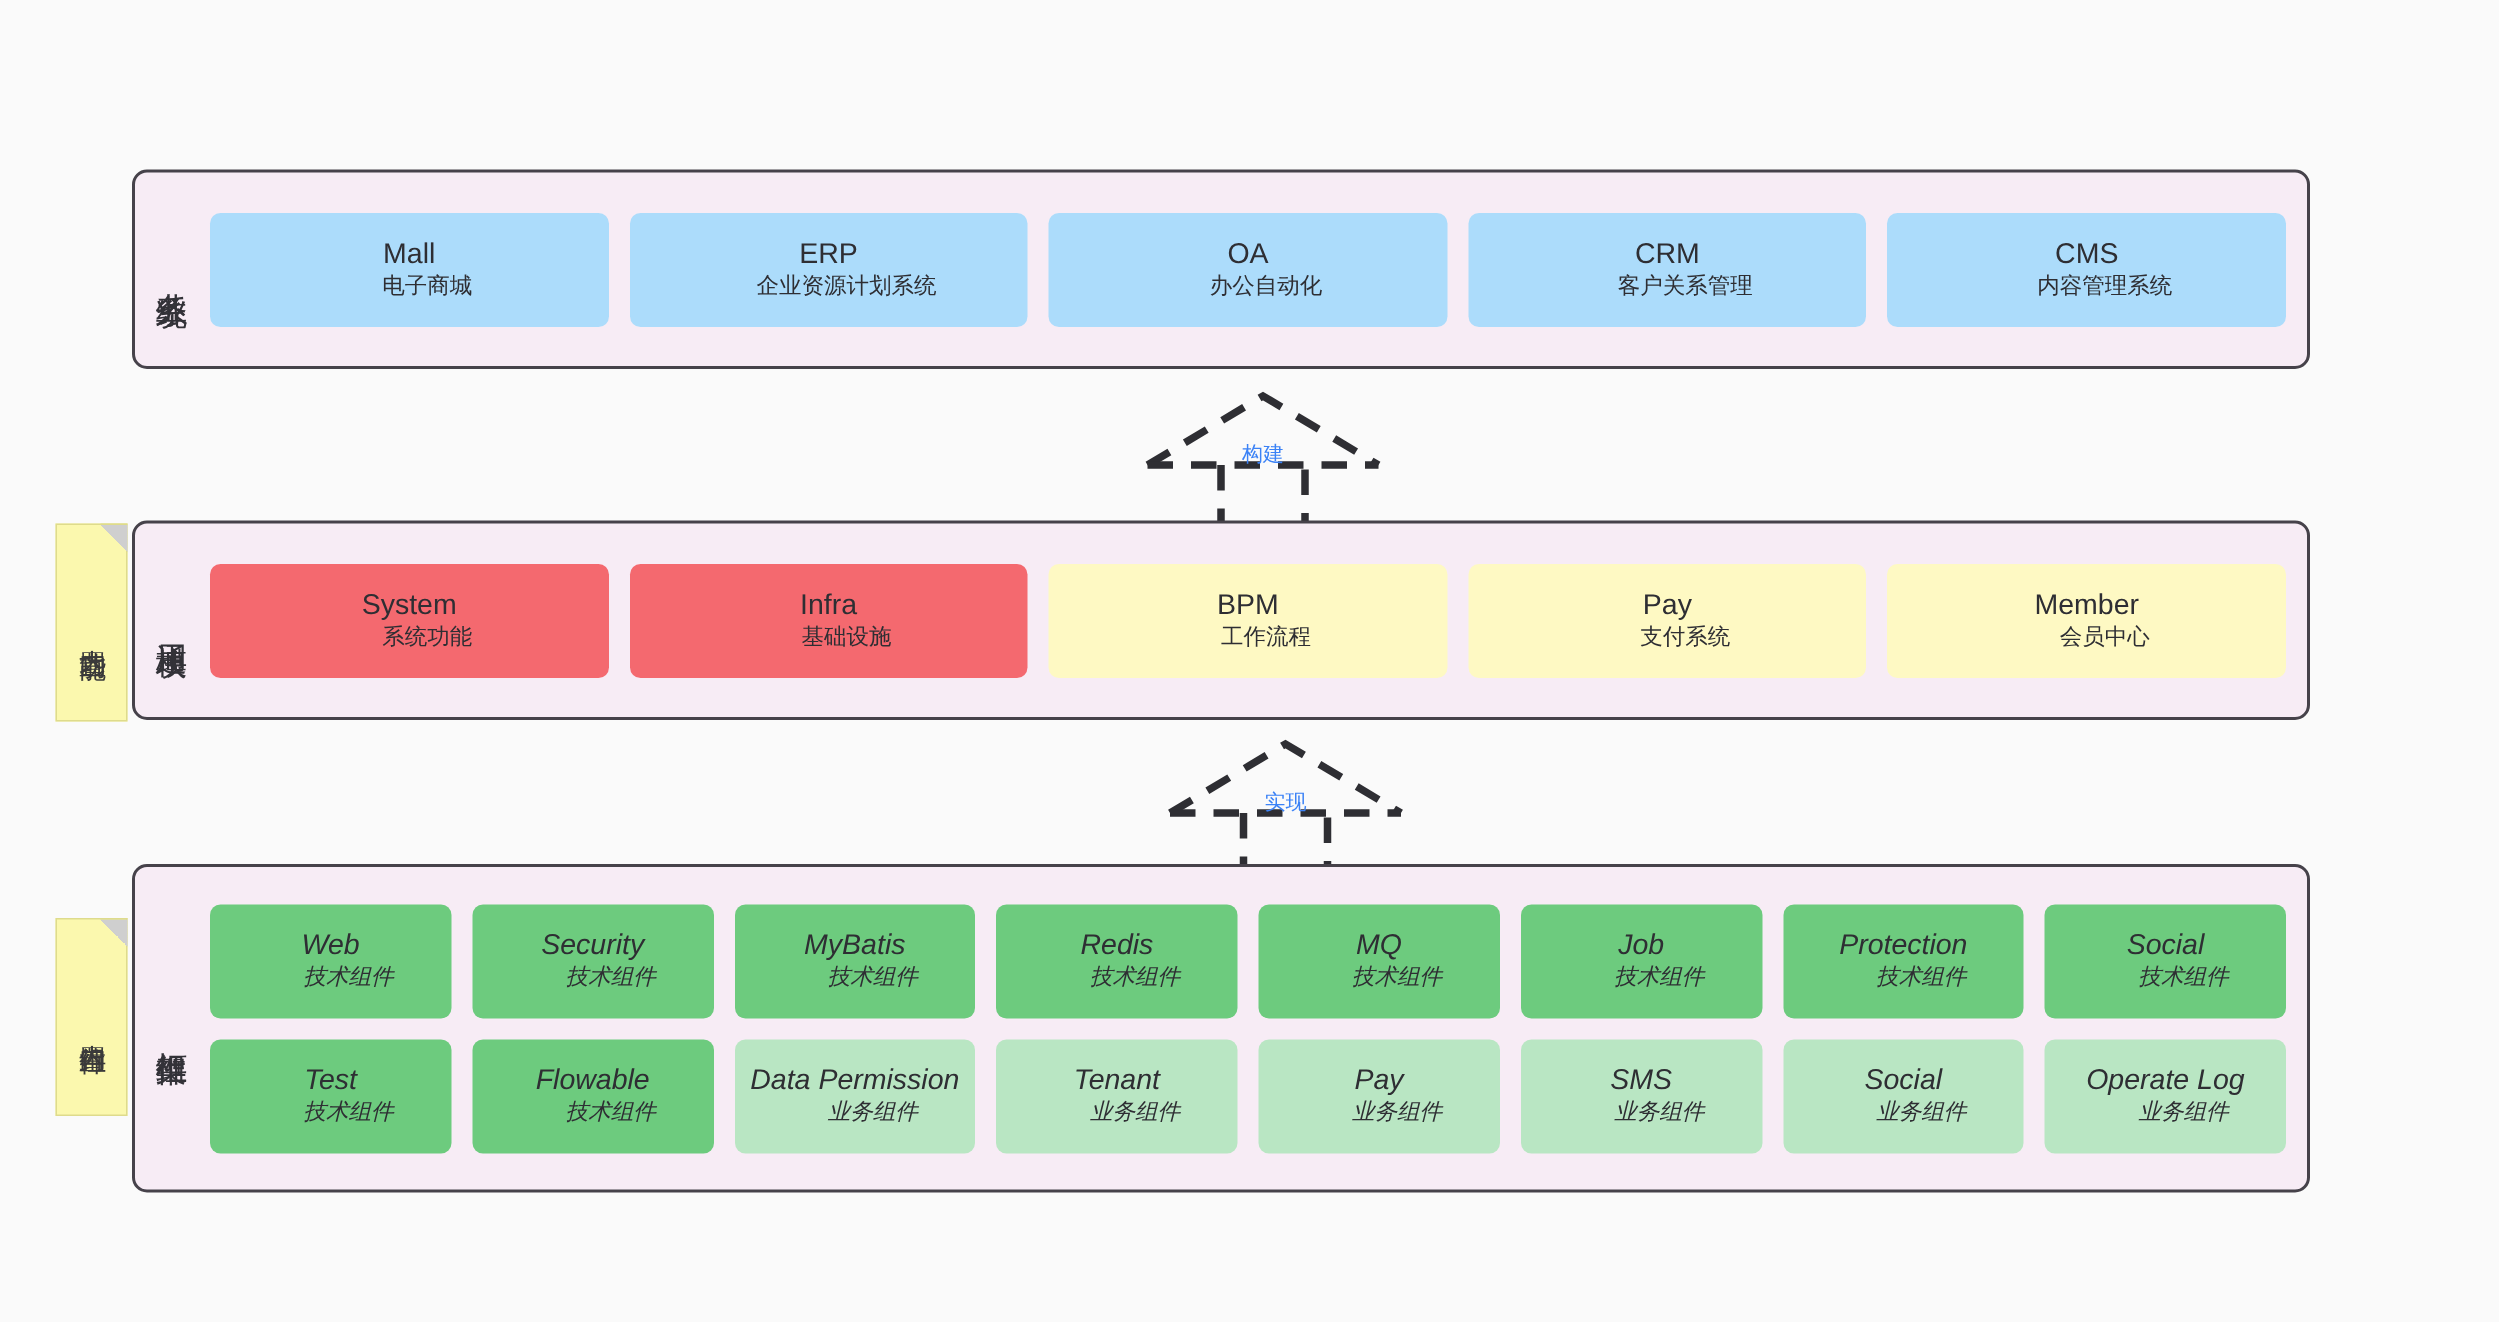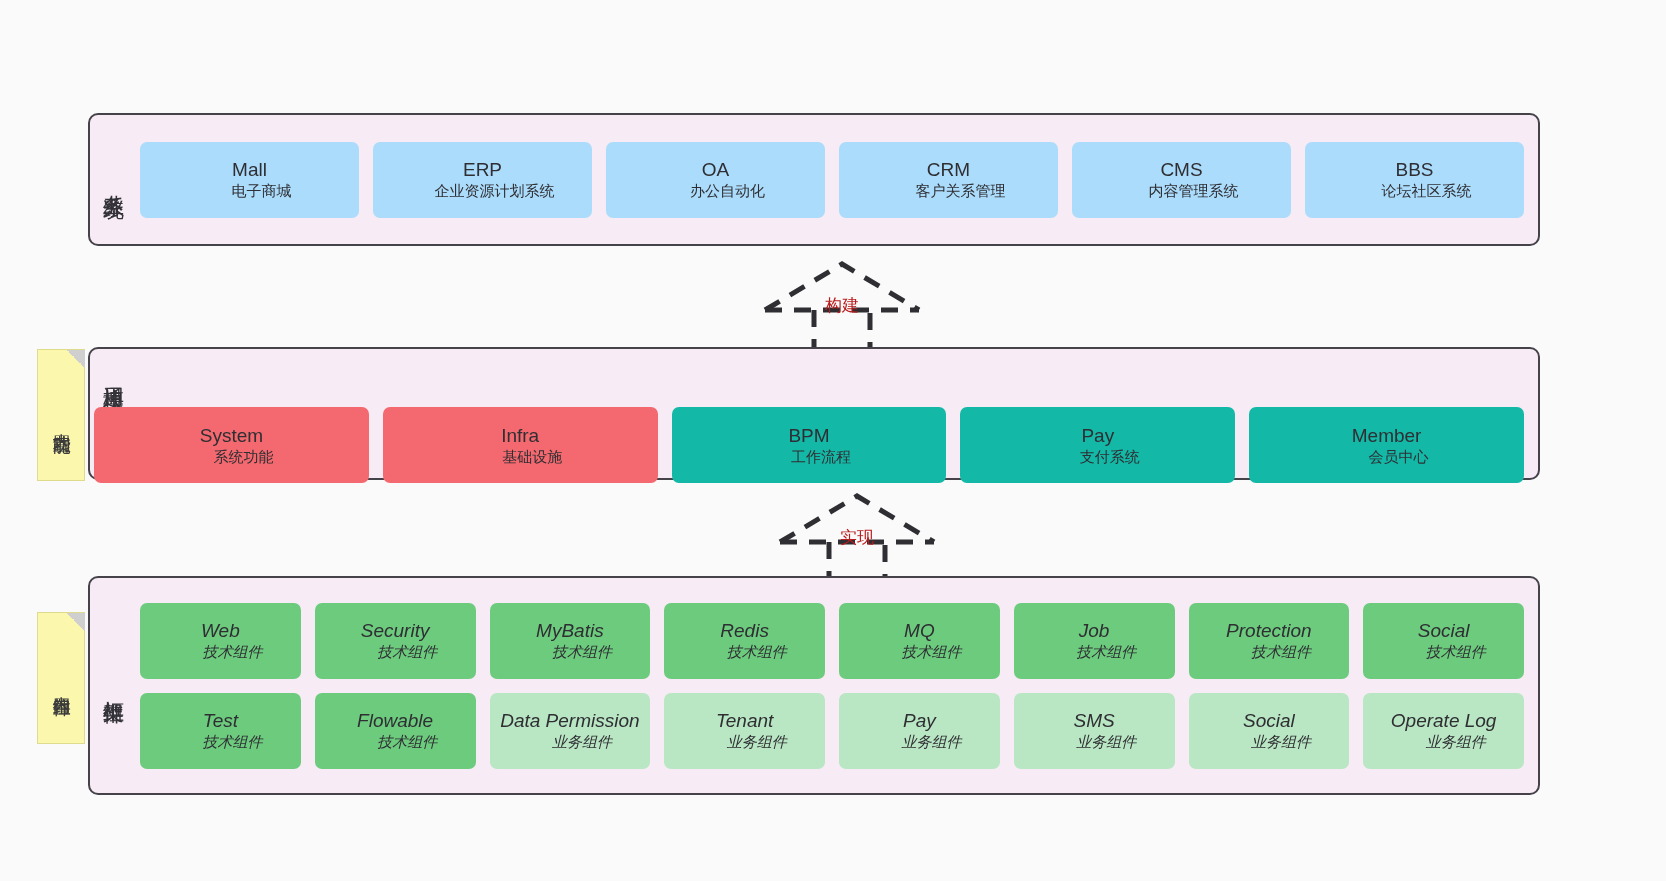--- a/index.html
+++ b/index.html
@@ -70,27 +70,27 @@
     line-height: 1.26;
     color: #2E2E33;
     padding: 6px 6px;
   }
   .cell .t1 { font-size: 19px; }
   .cell .t2 { font-size: 15px; padding-left: 24px; }
 
   
   .c-blue       { background: #ACDCFB; }
   .c-red        { background: #F4696F; }
-  .c-pink       { background: #14b8a6; }
+  .c-pink       { background: #fef9c3; }
   .c-green      { background: #6DCB7E; }
   .c-greenlight { background: #B9E6C3; }
 
   
   #layer-business { left: 88px;  top: 113px; width: 1452px; height: 133px; }
-  #layer-modules  { left: 88px;  top: 347px; width: 1452px; height: 133px; flex-direction: column; }
+  #layer-modules  { left: 88px;  top: 347px; width: 1452px; height: 133px; }
   #layer-frame    { left: 88px;  top: 576px; width: 1452px; height: 219px; }
 
   #layer-business .cell, #layer-modules .cell { min-height: 76px; }
   #layer-frame .cell { min-height: 76px; font-style: italic; }
 
   
   .note {
     position: absolute;
     width: 48px;
     background: #FBF8AE;
@@ -122,22 +122,22 @@
     position: absolute;
     width: 170px;
     height: 97px;
   }
   .arrow svg { position: absolute; inset: 0; overflow: visible; }
   .arrow .arrow-label {
     position: absolute;
     left: 50%;
     transform: translateX(-50%);
     top: 36px;
-    font-size: 17px;
-    color: #b91c1c;
+    font-size: 14px;
+    color: #3b82f6;
     background: transparent;
     white-space: nowrap;
     padding: 0 2px;
   }
   #arrow-build   { left: 757px; top: 258px; }
   #arrow-realize { left: 772px; top: 490px; }
 </style>
 </head>
 <body>
 
@@ -159,24 +159,20 @@
           <span class="t1">OA</span>
           <span class="t2">办公自动化</span>
         </div>
         <div class="cell c-blue">
           <span class="t1">CRM</span>
           <span class="t2">客户关系管理</span>
         </div>
         <div class="cell c-blue">
           <span class="t1">CMS</span>
           <span class="t2">内容管理系统</span>
-        </div>
-        <div class="cell c-blue">
-          <span class="t1">BBS</span>
-          <span class="t2">论坛社区系统</span>
         </div>
       </div>
     </div>
   </div>
 
   <div class="arrow" id="arrow-build">
     <svg viewBox="0 0 170 97" width="170" height="97" aria-hidden="true">
       <path d="M 8 52 L 85 6 L 162 52" fill="none" stroke="#2E2E33" stroke-width="5" stroke-dasharray="17 12" stroke-linecap="butt"></path>
       <path d="M 8 52 L 162 52" fill="none" stroke="#2E2E33" stroke-width="5" stroke-dasharray="17 12" stroke-linecap="butt"></path>
       <path d="M 57 52 L 57 92 L 113 92 L 113 52" fill="none" stroke="#2E2E33" stroke-width="5" stroke-dasharray="17 12" stroke-linecap="butt"></path>

